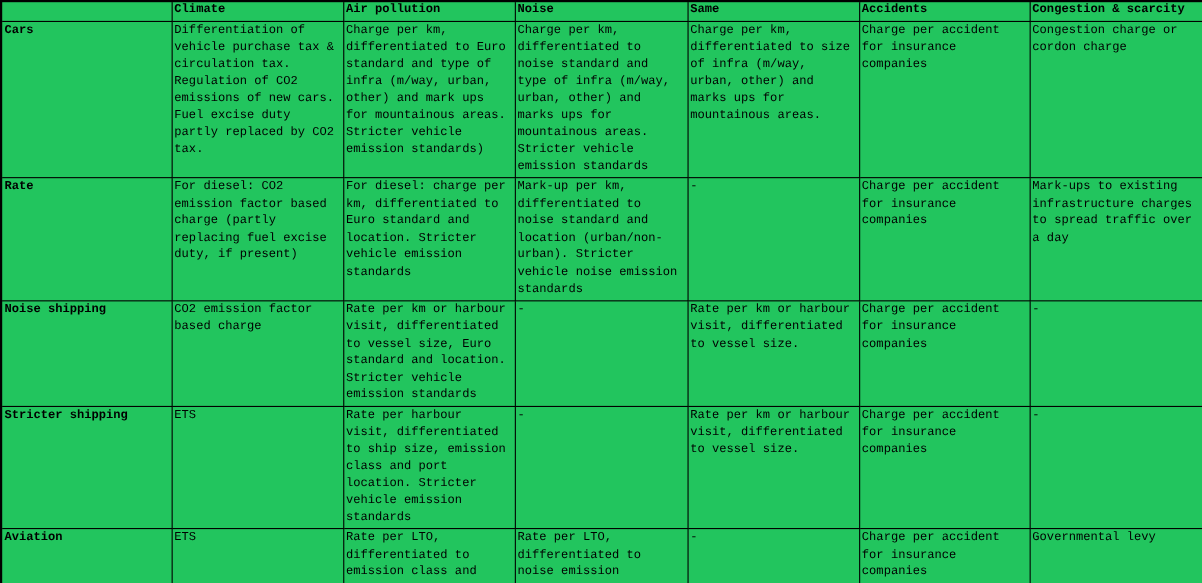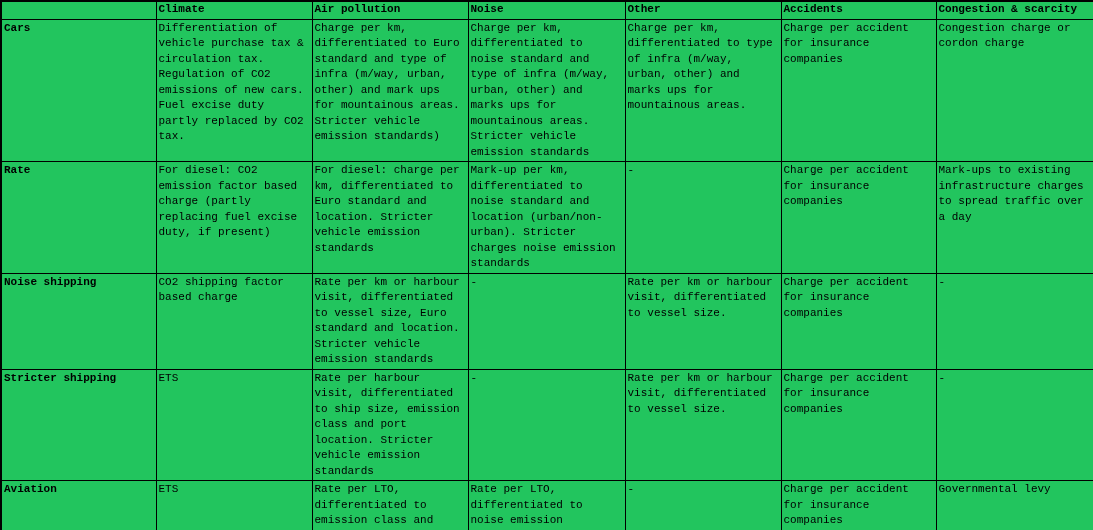--- a/index.html
+++ b/index.html
@@ -47,47 +47,47 @@
       <col style="width:156px">
       <col style="width:155px">
       <col style="width:158px">
     </colgroup>
     <thead>
       <tr style="height:18px">
         <th></th>
         <th>Climate</th>
         <th>Air pollution</th>
         <th>Noise</th>
-        <th>Other</th>
+        <th>Same</th>
         <th>Accidents</th>
         <th>Congestion &amp; scarcity</th>
       </tr>
     </thead>
     <tbody>
       <tr style="height:127px">
         <td class="rowlabel">Cars</td>
         <td>Differentiation of vehicle purchase tax &amp; circulation tax. Regulation of CO2 emissions of new cars. Fuel excise duty partly replaced by CO2 tax.</td>
         <td>Charge per km, differentiated to Euro standard and type of infra (m/way, urban, other) and mark ups for mountainous areas. Stricter vehicle emission standards)</td>
         <td>Charge per km, differentiated to noise standard and type of infra (m/way, urban, other) and marks ups for mountainous areas. Stricter vehicle emission standards</td>
-        <td>Charge per km, differentiated to type of infra (m/way, urban, other) and marks ups for mountainous areas.</td>
+        <td>Charge per km, differentiated to size of infra (m/way, urban, other) and marks ups for mountainous areas.</td>
         <td>Charge per accident for insurance companies</td>
         <td>Congestion charge or cordon charge</td>
       </tr>
       <tr style="height:91px">
         <td class="rowlabel">Rate</td>
         <td>For diesel: CO2 emission factor based charge (partly replacing fuel excise duty, if present)</td>
         <td>For diesel: charge per km, differentiated to Euro standard and location. Stricter vehicle emission standards</td>
-        <td>Mark-up per km, differentiated to noise standard and location (urban/non-urban). Stricter charges noise emission standards</td>
+        <td>Mark-up per km, differentiated to noise standard and location (urban/non-urban). Stricter vehicle noise emission standards</td>
         <td>-</td>
         <td>Charge per accident for insurance companies</td>
         <td>Mark-ups to existing infrastructure charges to spread traffic over a day</td>
       </tr>
       <tr style="height:95px">
         <td class="rowlabel">Noise shipping</td>
-        <td>CO2 shipping factor based charge</td>
+        <td>CO2 emission factor based charge</td>
         <td>Rate per km or harbour visit, differentiated to vessel size, Euro standard and location. Stricter vehicle emission standards</td>
         <td>-</td>
         <td>Rate per km or harbour visit, differentiated to vessel size.</td>
         <td>Charge per accident for insurance companies</td>
         <td>-</td>
       </tr>
       <tr style="height:84px">
         <td class="rowlabel">Stricter shipping</td>
         <td>ETS</td>
         <td>Rate per harbour visit, differentiated to ship size, emission class and port location. Stricter vehicle emission standards</td>

